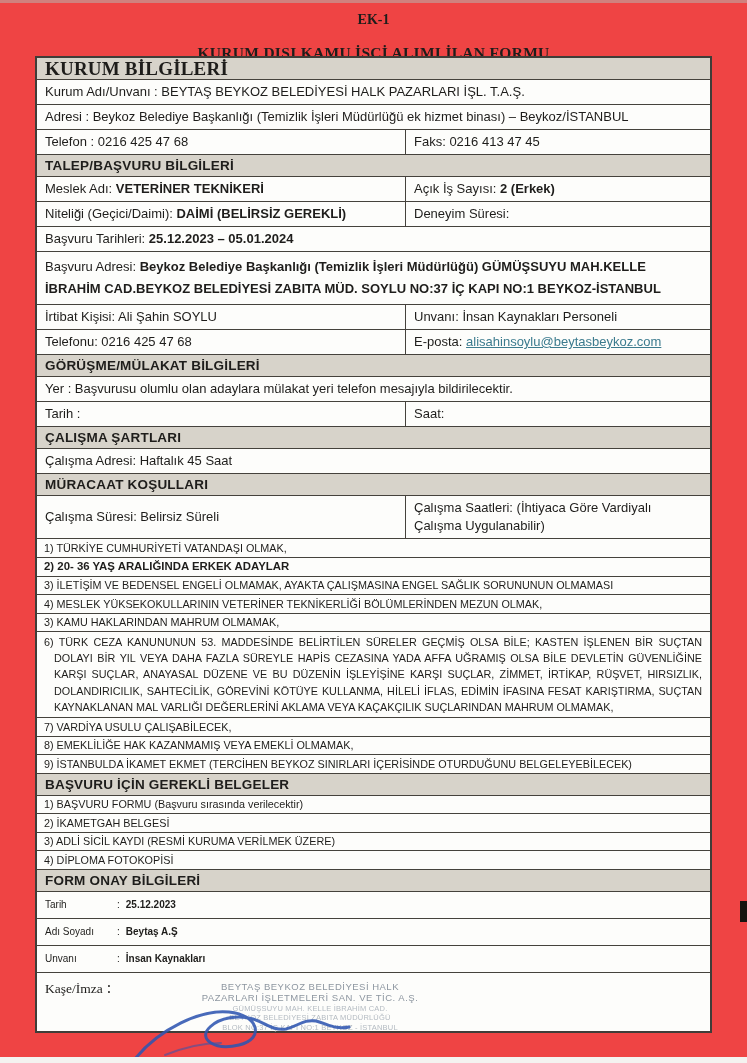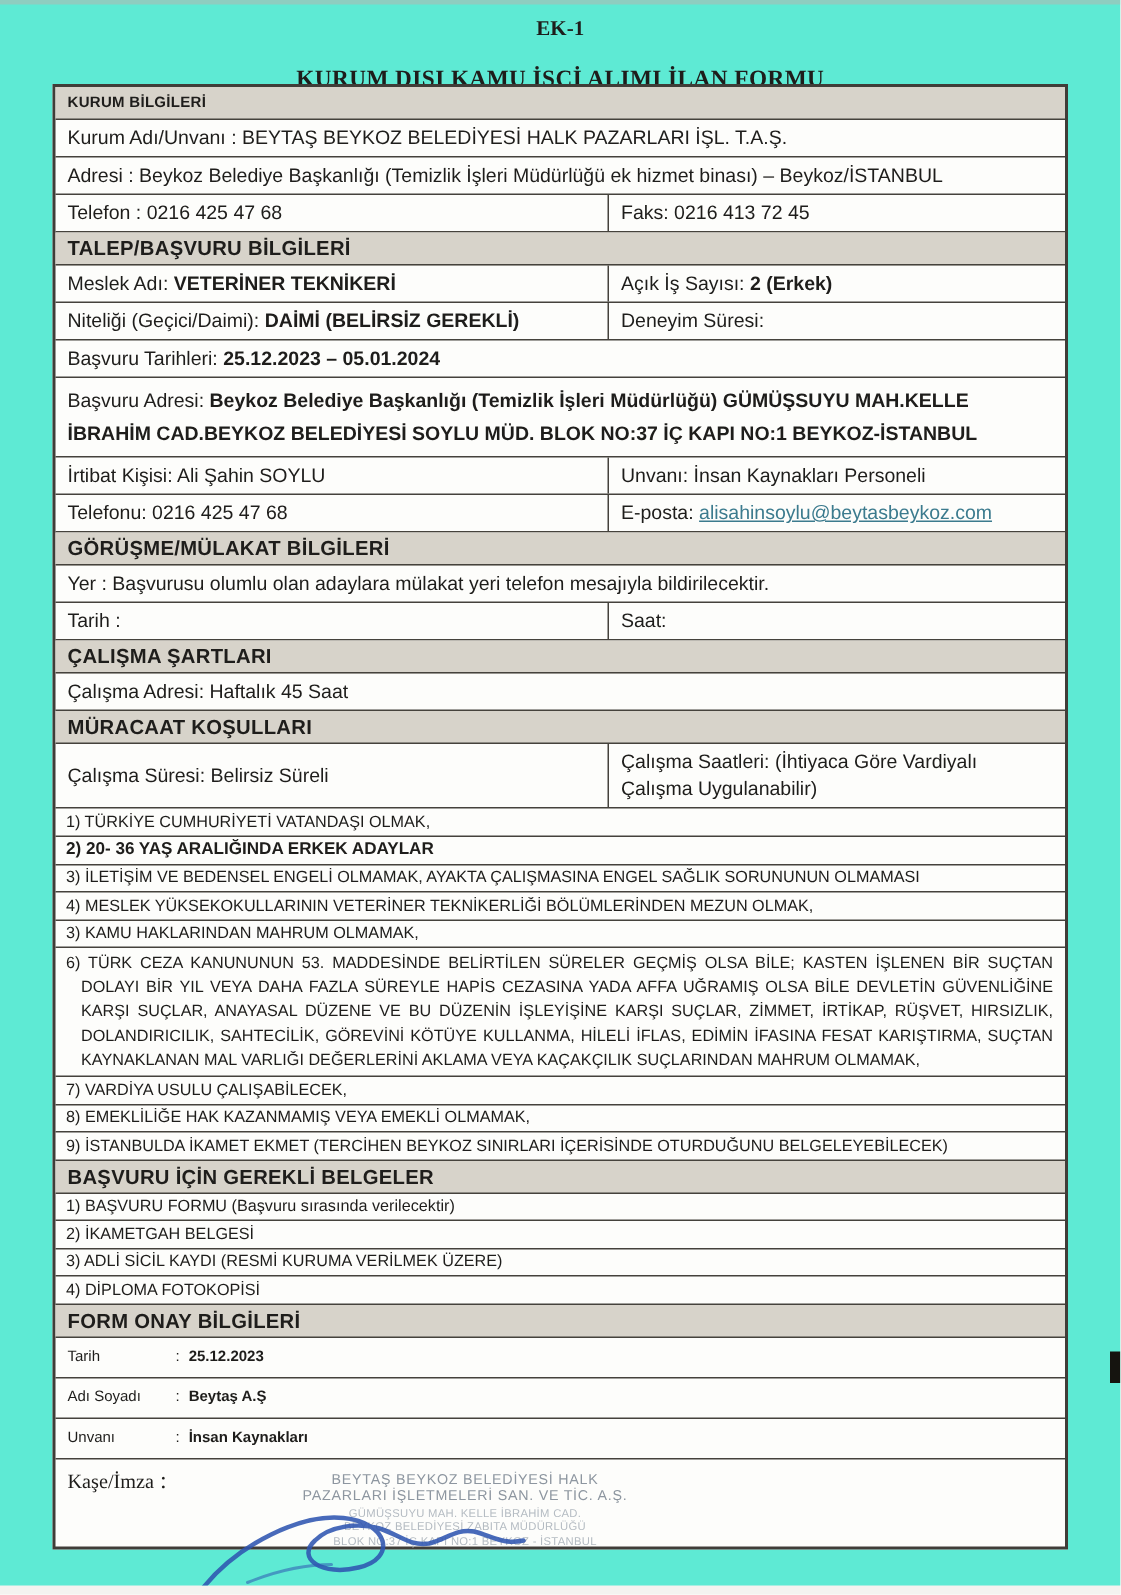--- a/index.html
+++ b/index.html
@@ -4,21 +4,21 @@
 <style>
   html,body{margin:0;padding:0;}
   body{
     width:747px;height:1063px;
     background:#f4f3f0;
     font-family:"Liberation Sans",sans-serif;
     color:#1e1d1b;
   }
   .page{
     position:relative;width:747px;height:1057px;
-    background:#5eead4;overflow:hidden;
+    background:#ef4444;overflow:hidden;
   }
   .scan-top-edge{
     position:absolute;top:0;left:0;width:747px;height:3px;
     background:#b7b4ae;opacity:.55;
   }
   .scan-mark{
     position:absolute;right:0;top:901px;width:7px;height:21px;background:#15140f;
   }
   .doc-head{
     text-align:center;padding-top:12px;
@@ -31,21 +31,21 @@
     position:absolute;left:35px;top:56px;width:673px;
     border:2px solid #403d38;background:#fdfdfb;
   }
   .trow{border-bottom:1.4px solid #45423c;}
   .trow:last-child{border-bottom:none;}
 
   .sec-hdr{
     background:#d7d3ca;font-weight:700;font-size:13.5px;
     padding:3px 8px 2px;line-height:16px;letter-spacing:.2px;
   }
-  .sec-hdr.serif{font-family:Liberation Sans, sans-serif;font-size:10px;}
+  .sec-hdr.serif{font-family:Liberation Serif, serif;font-size:19px;}
 
   .frow{font-size:13px;line-height:18px;padding:3px 8px;}
   .split{display:flex;padding:0;justify-content:center;}
   .split > .cl{width:352px;border-right:1.4px solid #45423c;padding:3px 8px;}
   .split > .cr{flex:1;padding:3px 8px;}
   .vcenter{display:flex;align-items:center;}
 
   .bv{font-weight:700;}
   .addr-row{line-height:22px;padding:4px 8px;}
   .link{color:#3c7b8e;text-decoration:underline;cursor:pointer;}
@@ -87,21 +87,21 @@
     <div class="doc-title">KURUM DIŞI KAMU İŞÇİ ALIMI İLAN FORMU</div>
   </div>
 
   <div class="form-table">
 
     <div class="trow sec-hdr serif">KURUM BİLGİLERİ</div>
     <div class="trow frow">Kurum Adı/Unvanı : BEYTAŞ BEYKOZ BELEDİYESİ HALK PAZARLARI İŞL. T.A.Ş.</div>
     <div class="trow frow">Adresi : Beykoz Belediye Başkanlığı (Temizlik İşleri Müdürlüğü ek hizmet binası) – Beykoz/İSTANBUL</div>
     <div class="trow split">
       <div class="cl frow">Telefon : 0216 425 47 68</div>
-      <div class="cr frow">Faks: 0216 413 72 45</div>
+      <div class="cr frow">Faks: 0216 413 47 45</div>
     </div>
 
     <div class="trow sec-hdr">TALEP/BAŞVURU BİLGİLERİ</div>
     <div class="trow split">
       <div class="cl frow">
         <span>Meslek Adı:</span>
         <span class="bv">VETERİNER TEKNİKERİ</span>
       </div>
       <div class="cr frow">
         <span>Açık İş Sayısı:</span>
@@ -114,21 +114,21 @@
         <span class="bv">DAİMİ (BELİRSİZ GEREKLİ)</span>
       </div>
       <div class="cr frow">Deneyim Süresi:</div>
     </div>
     <div class="trow frow">
       <span>Başvuru Tarihleri:</span>
       <span class="bv">25.12.2023 – 05.01.2024</span>
     </div>
     <div class="trow frow addr-row">
       <span>Başvuru Adresi:</span>
-      <span class="bv">Beykoz Belediye Başkanlığı (Temizlik İşleri Müdürlüğü) GÜMÜŞSUYU MAH.KELLE İBRAHİM CAD.BEYKOZ BELEDİYESİ SOYLU MÜD. BLOK NO:37 İÇ KAPI NO:1 BEYKOZ-İSTANBUL</span>
+      <span class="bv">Beykoz Belediye Başkanlığı (Temizlik İşleri Müdürlüğü) GÜMÜŞSUYU MAH.KELLE İBRAHİM CAD.BEYKOZ BELEDİYESİ ZABITA MÜD. SOYLU NO:37 İÇ KAPI NO:1 BEYKOZ-İSTANBUL</span>
     </div>
     <div class="trow split">
       <div class="cl frow">İrtibat Kişisi: Ali Şahin SOYLU</div>
       <div class="cr frow">Unvanı: İnsan Kaynakları Personeli</div>
     </div>
     <div class="trow split">
       <div class="cl frow">Telefonu: 0216 425 47 68</div>
       <div class="cr frow">
         <span>E-posta:</span>
         <span class="link">alisahinsoylu@beytasbeykoz.com</span>

